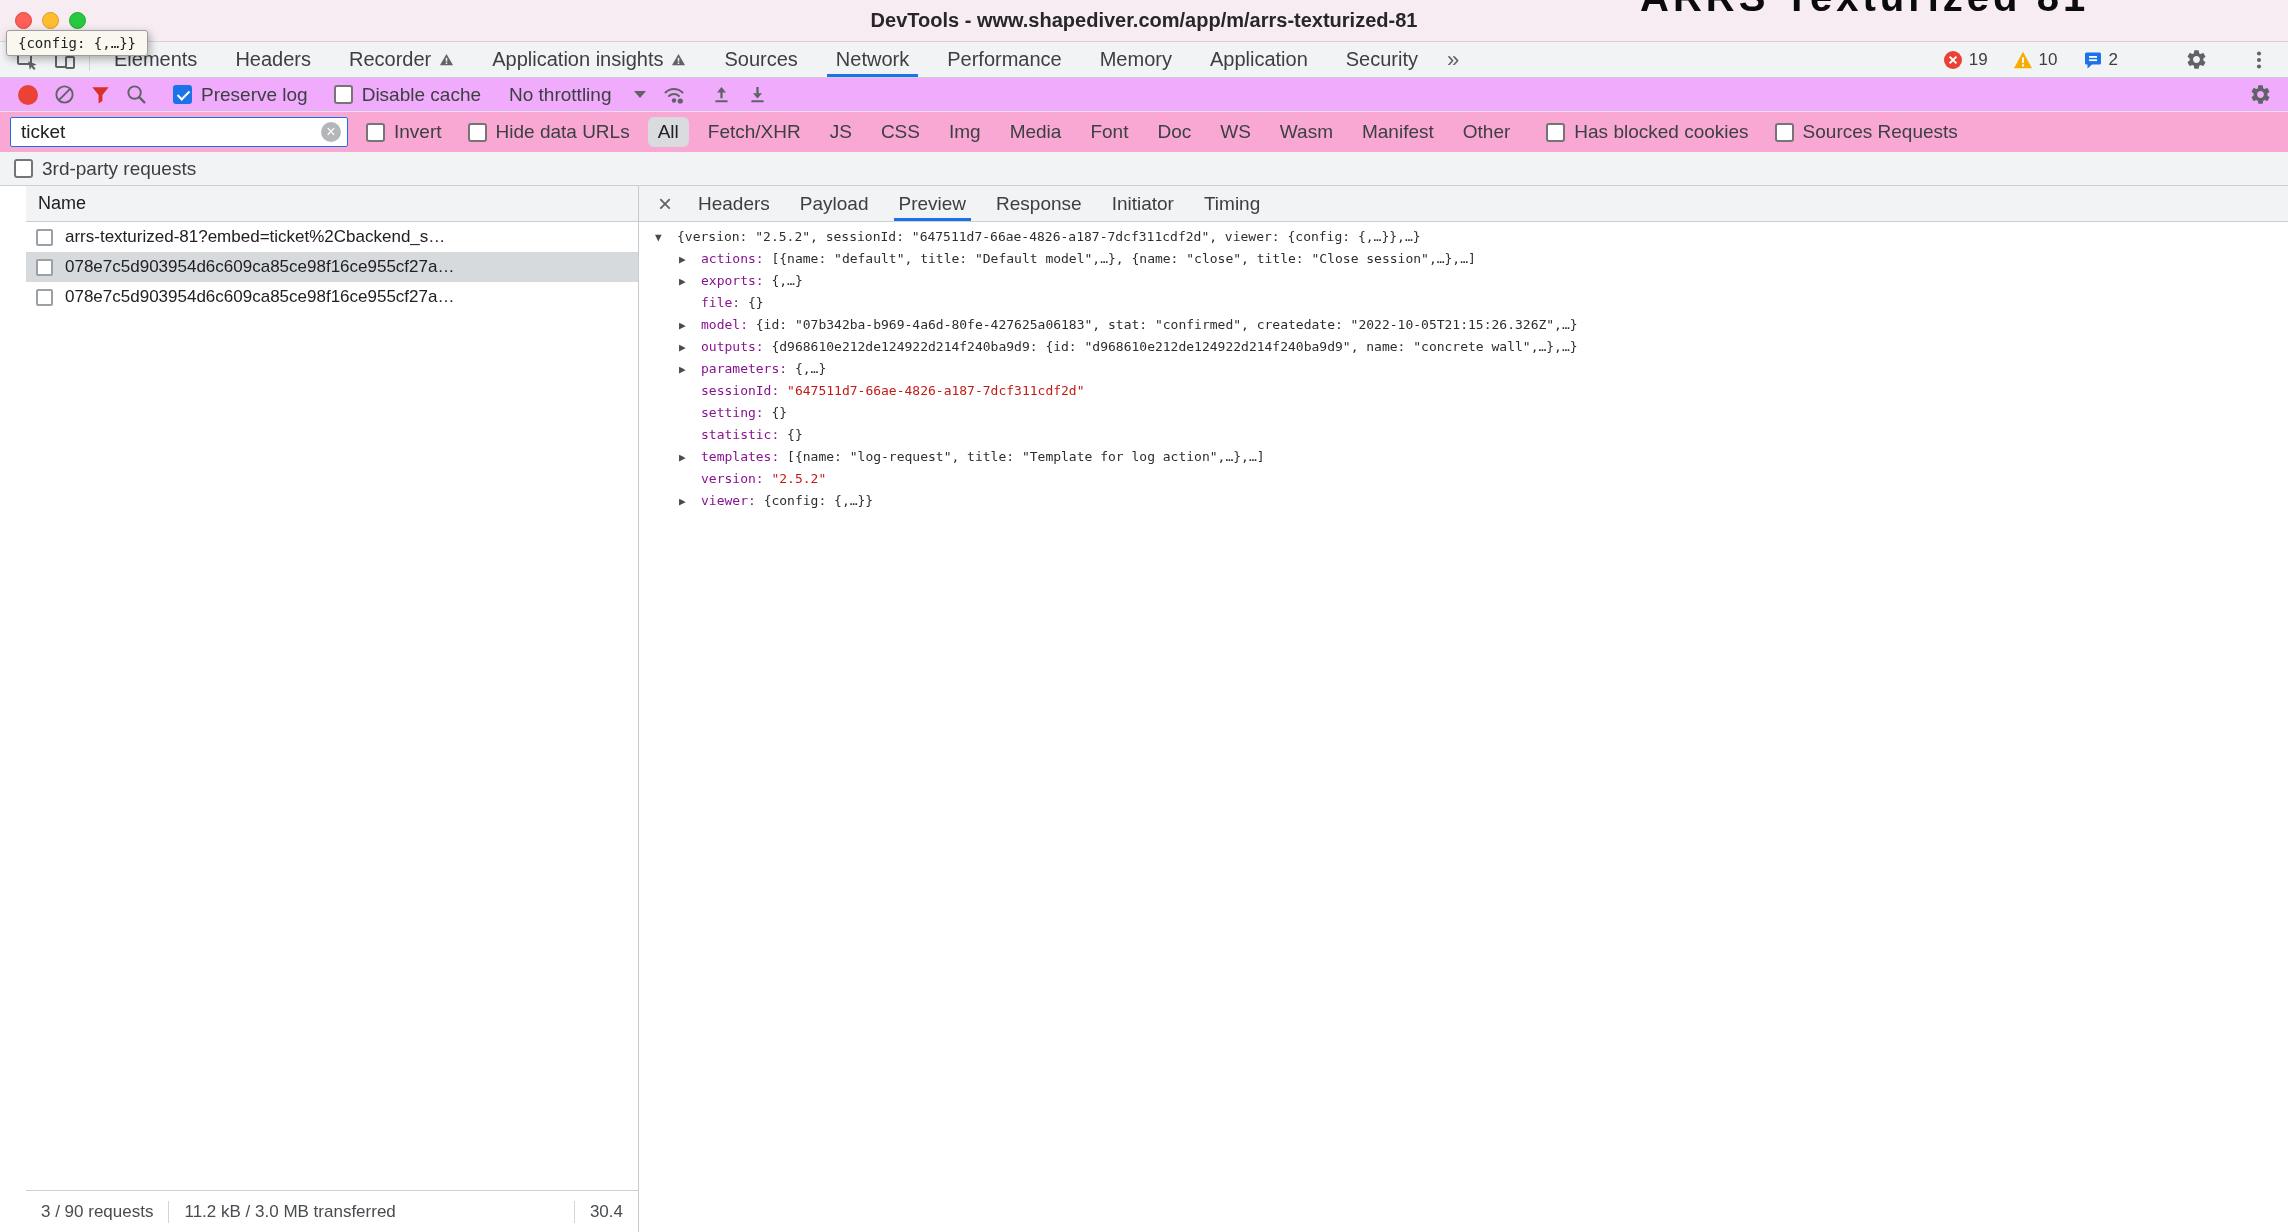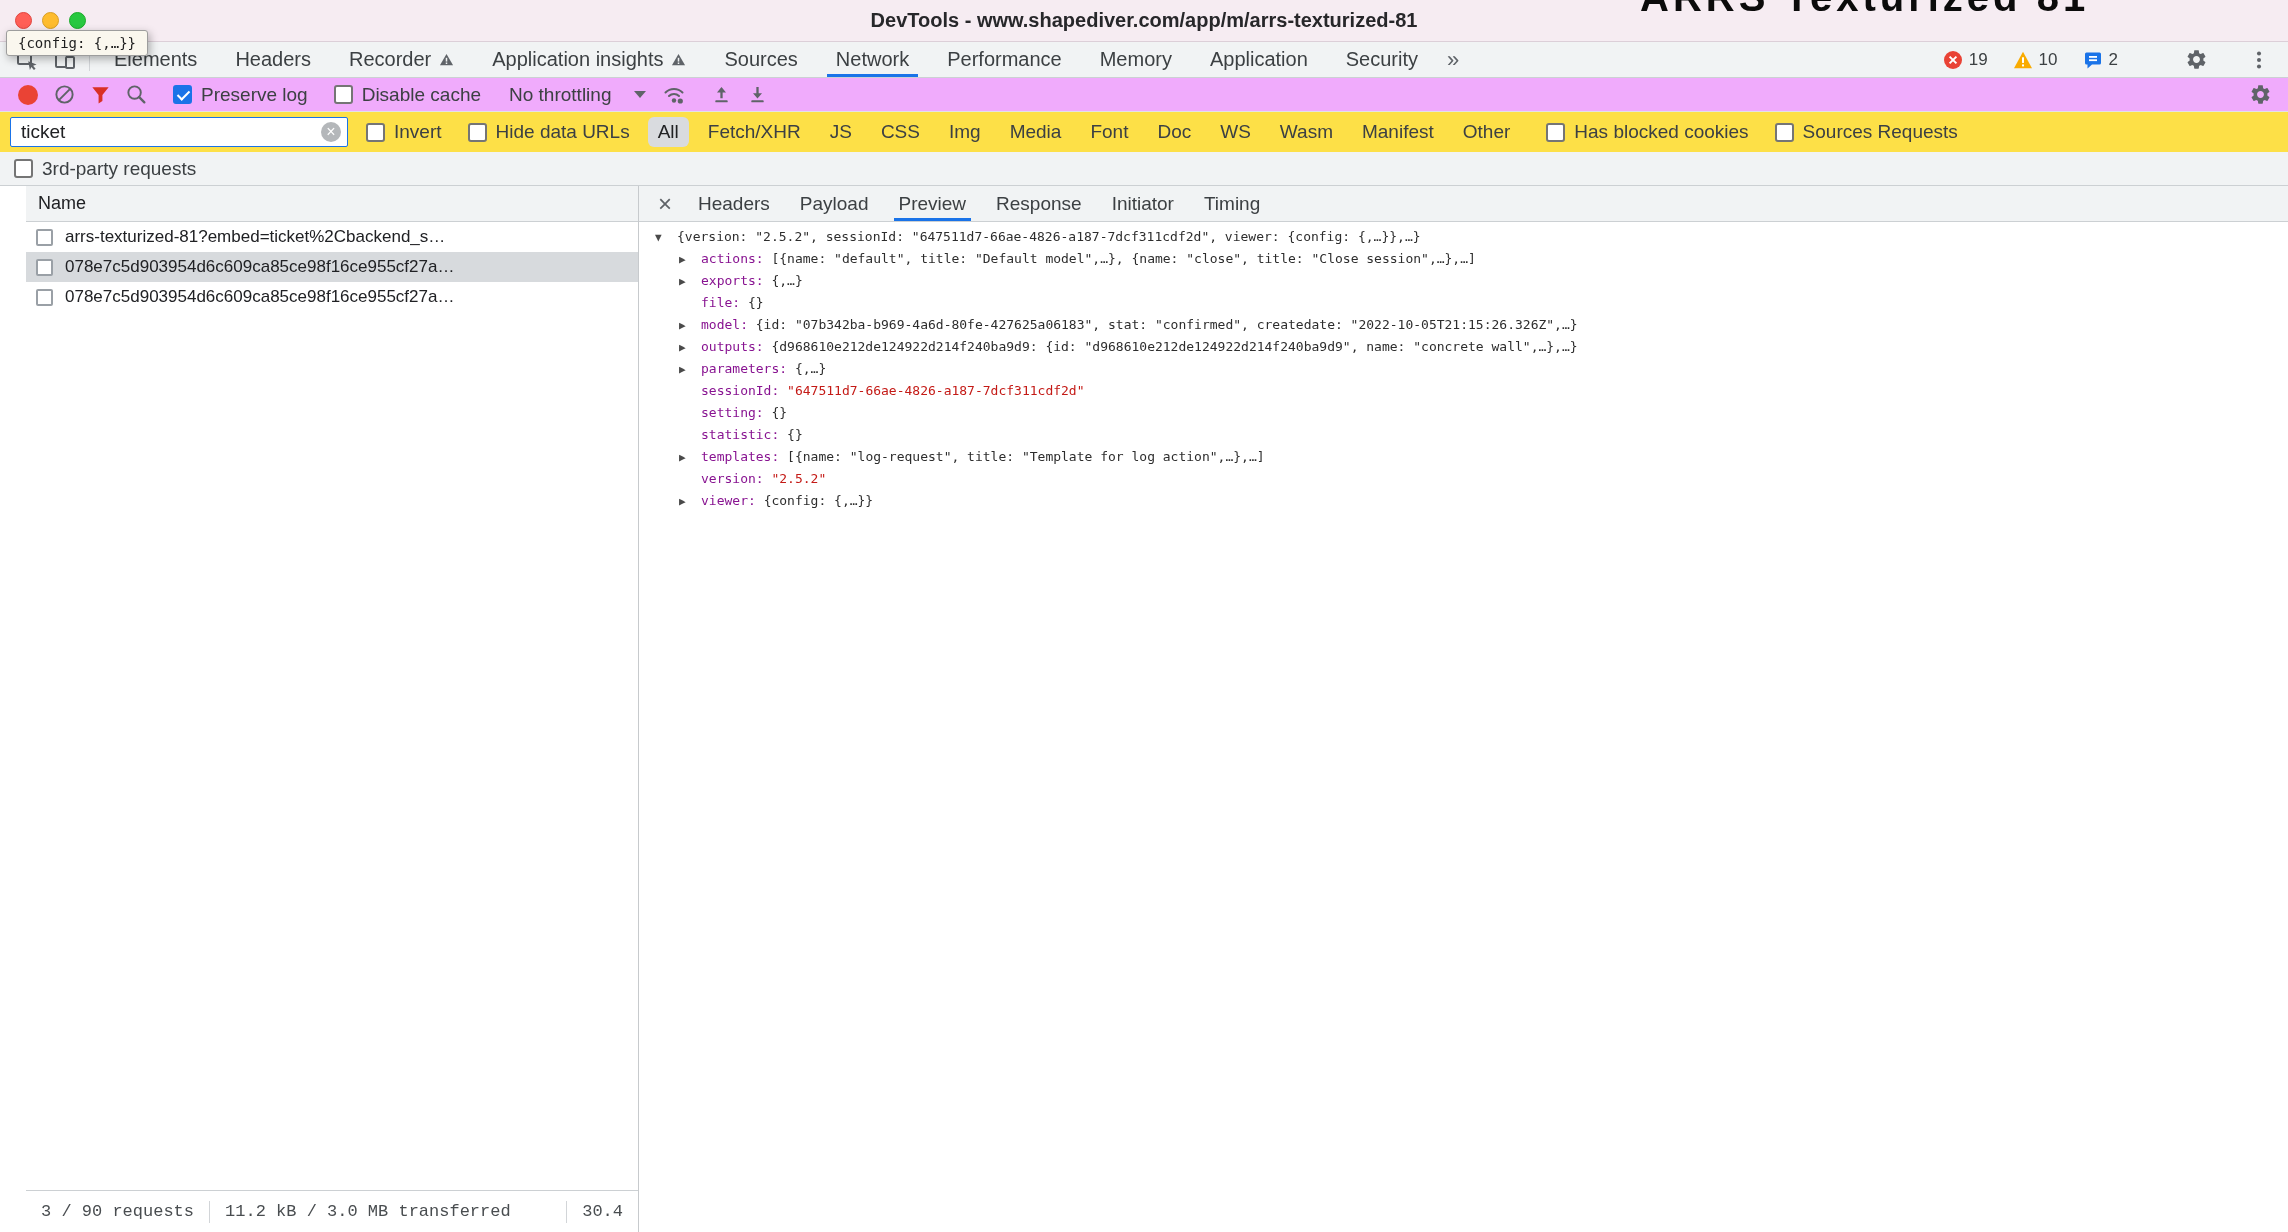--- a/index.html
+++ b/index.html
@@ -80,21 +80,21 @@
     content:""; position:absolute; left:5px; top:1px; width:5px; height:10px;
     border:solid #fff; border-width:0 2.5px 2.5px 0; transform:rotate(45deg);
   }
   .throttle { display:flex; align-items:center; gap:23px; font-size:19px; padding:0 10px; color:#3c4043; }
   .caret-down { width:0; height:0; border-left:6px solid transparent; border-right:6px solid transparent; border-top:7px solid #5f6368; }
   .toolbar-spacer { flex:1; }
   .gap8 { width:8px; } .gap18 { width:18px; } .gap26 { width:26px; }
 
   .filter-row {
     position:absolute; left:0; top:112px; width:2288px; height:40px;
-    background:#fde047; display:flex; align-items:center; padding:0 10px;
+    background:#f9a8d4; display:flex; align-items:center; padding:0 10px;
   }
   .filter-box { position:relative; width:338px; height:30px; flex:none; }
   .filter-box input {
     width:100%; height:100%; border:1px solid #1a73e8; border-radius:2px;
     background:#fff; font-family:"Liberation Sans", sans-serif;
     font-size:19px; color:#202124; padding:0 32px 0 10px; outline:none;
   }
   .clear-btn {
     position:absolute; right:7px; top:5px; width:20px; height:20px; border-radius:50%;
     background:#b4b7ba; color:#fff; font-size:16px; line-height:20px; text-align:center;
@@ -119,21 +119,21 @@
   .req-row { height:30px; display:flex; align-items:center; gap:12px; padding:0 10px; font-size:17px; color:#202124; }
   .req-row.selected { background:#d7dadd; }
   .req-icon { width:17px; height:17px; border:2px solid #9aa0a6; border-radius:2px; background:#fff; flex:none; }
   .req-name { white-space:nowrap; overflow:hidden; }
 
   .status {
     position:absolute; left:0; right:0; bottom:0; height:42px; background:#fff;
     border-top:1px solid #ccd0d3; display:flex; align-items:center;
     font-size:17px; color:#494d50;
   }
-  .status .item { padding:0 15px; white-space:nowrap;font-family:Liberation Mono, monospace; }
+  .status .item { padding:0 15px; white-space:nowrap; }
   .status .sdiv { width:1px; height:22px; background:#d2d5d8; }
   .status .push { margin-left:auto; }
 
   .right-panel { flex:1; background:#fff; position:relative; overflow:hidden; }
   .detail-tabs {
     height:36px; background:#f1f3f4; border-bottom:1px solid #ccd0d3;
     display:flex; align-items:stretch; padding-left:8px;
   }
   .close-btn { width:36px; display:flex; align-items:center; justify-content:center; font-size:24px; color:#5f6368; }
   .dtab { position:relative; display:flex; align-items:center; padding:0 15px; font-size:19px; color:#3c4043; }

